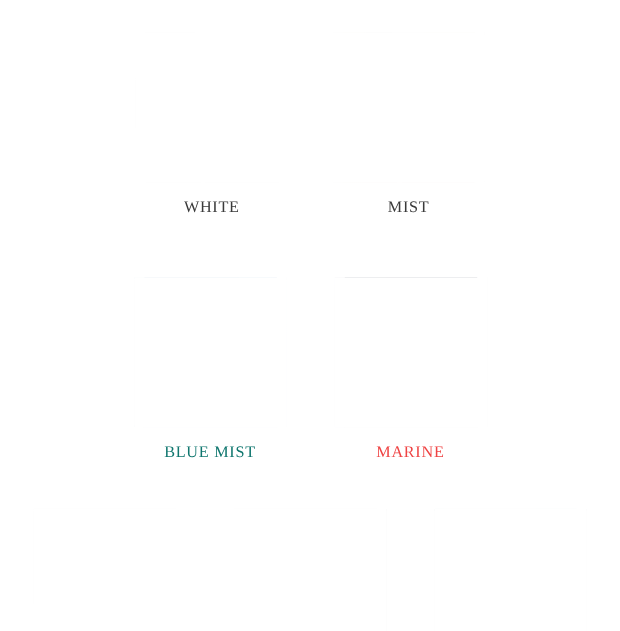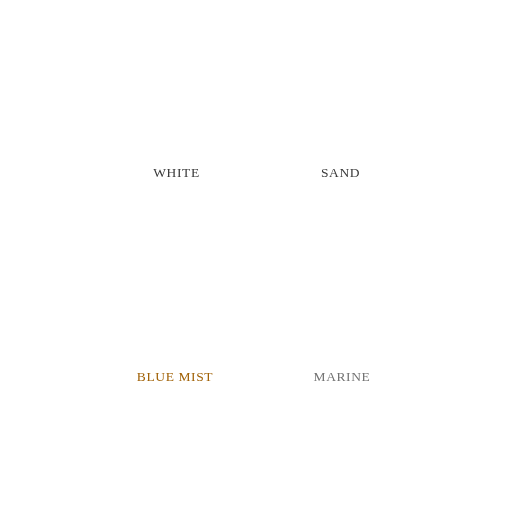--- a/index.html
+++ b/index.html
@@ -102,32 +102,32 @@
 
 <div class="palette-card">
 
   <div class="swatch-row row-1">
     <div class="swatch-cell">
       <div class="swatch-chip" style="background: rgb(247, 247, 247);"></div>
       <div class="swatch-label" style="color: rgb(58, 58, 58);">WHITE</div>
     </div>
     <div class="swatch-cell">
       <div class="swatch-chip" style="background: rgb(232, 230, 220);"></div>
-      <div class="swatch-label" style="color: rgb(58, 58, 58);">SAND</div>
+      <div class="swatch-label" style="color: rgb(58, 58, 58);">MIST</div>
     </div>
   </div>
 
   <div class="swatch-row row-2">
     <div class="swatch-cell">
       <div class="swatch-chip" style="background: rgb(175, 200, 220);"></div>
-      <div class="swatch-label" style="color: #a16207; text-align: right;">BLUE MIST</div>
+      <div class="swatch-label" style="color: #0f766e; text-align: right;">BLUE MIST</div>
     </div>
     <div class="swatch-cell">
       <div class="swatch-chip" style="background: rgb(78, 85, 104);"></div>
-      <div class="swatch-label" style="color: #737373;">MARINE</div>
+      <div class="swatch-label" style="color: #ef4444;">MARINE</div>
     </div>
   </div>
 
   <div class="swatch-row row-3">
     <div class="swatch-cell">
       <div class="swatch-chip" style="background: rgb(154, 160, 160);"></div>
 
     </div>
     <div class="swatch-cell">
       <div class="swatch-chip" style="background: rgb(92, 92, 94);"></div>

